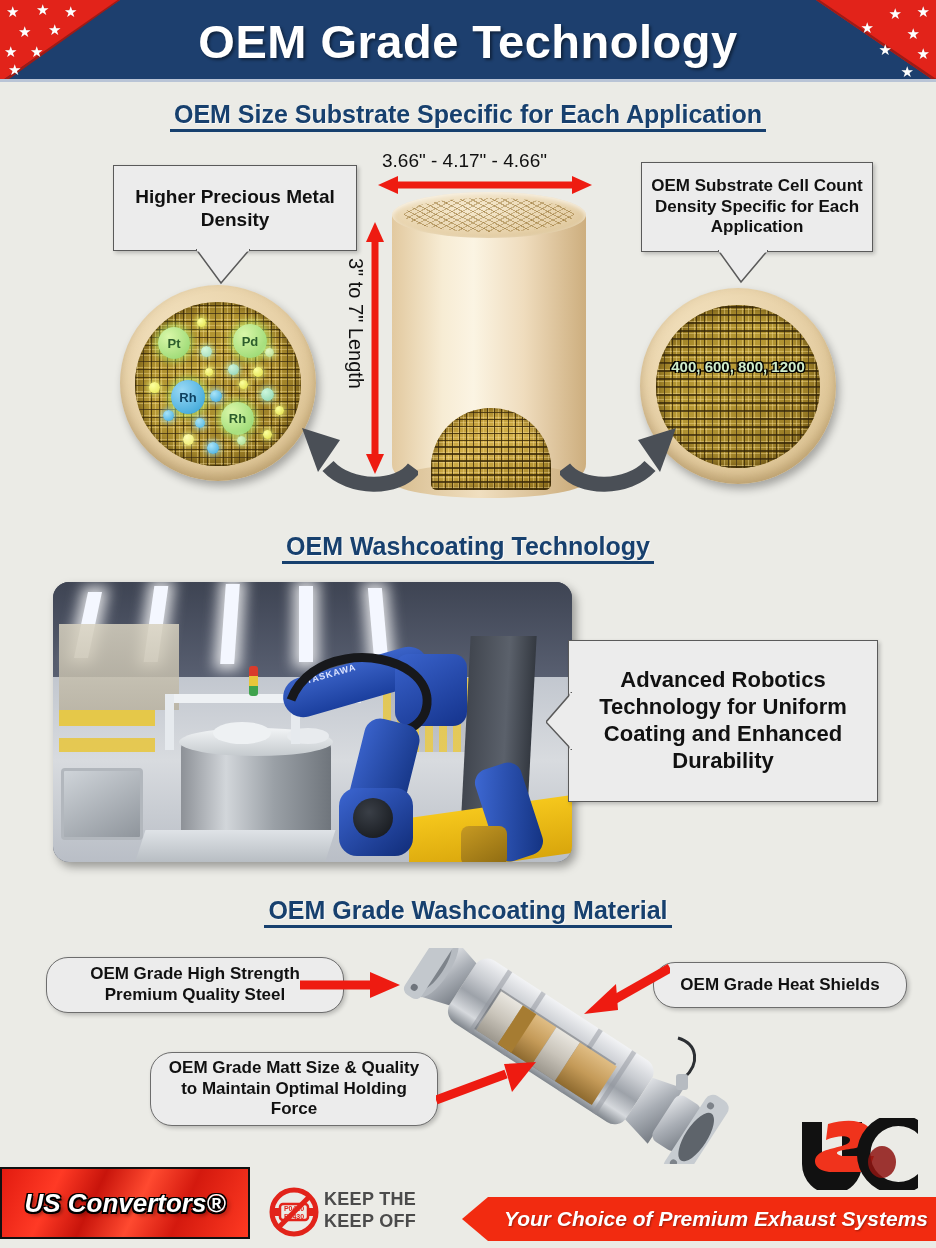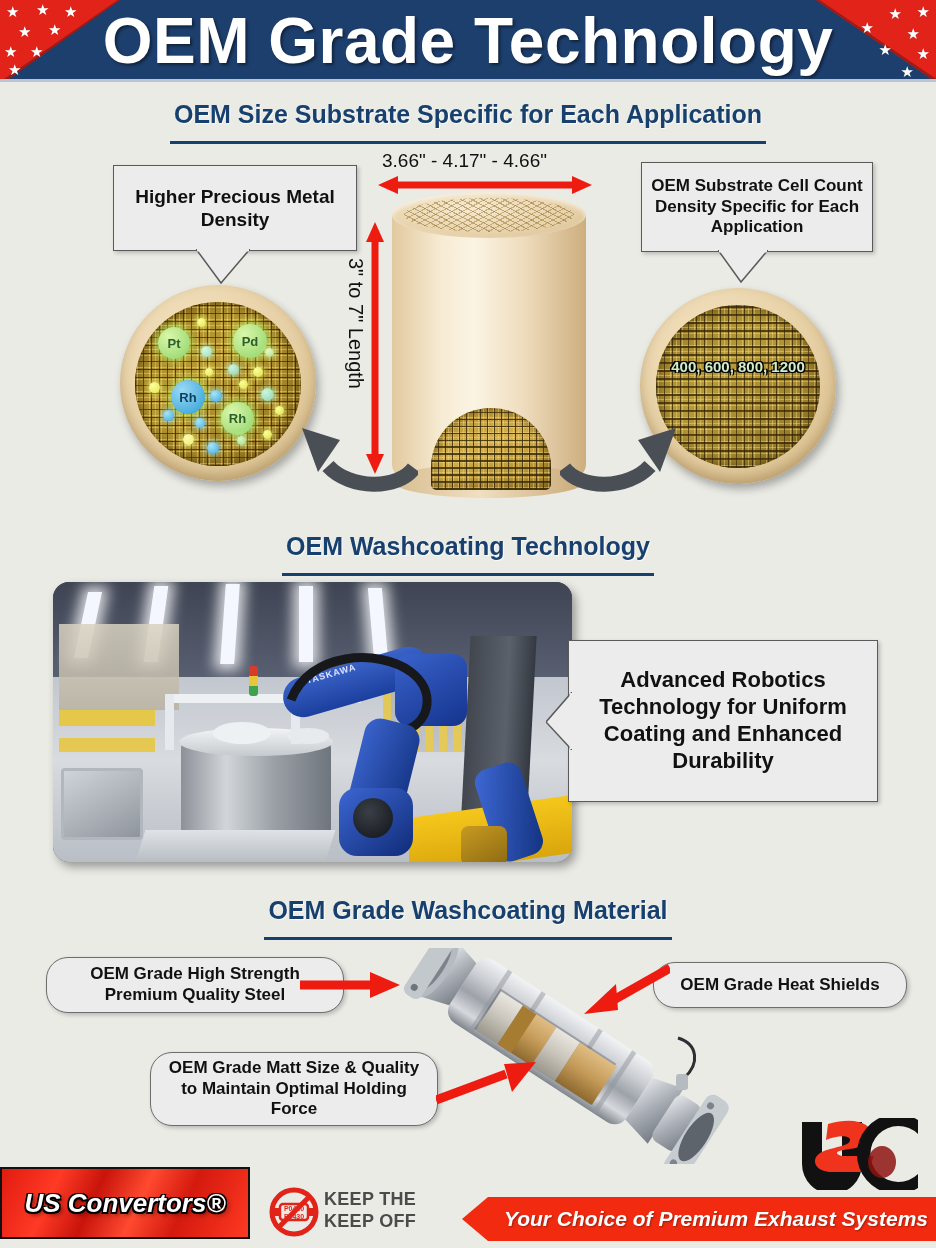--- a/index.html
+++ b/index.html
@@ -10,21 +10,21 @@
   }
 
   
   .header {
     position:absolute; left:0; top:0; width:936px; height:82px;
     background:#1d3f6e; overflow:hidden;
   }
   .header-title {
     position:absolute; left:0; top:0; width:936px; height:82px;
     display:flex; align-items:center; justify-content:center;
-    color:#ffffff; font-size:64px; font-weight:bold; letter-spacing:0.5px;
+    color:#ffffff; font-size:47px; font-weight:bold; letter-spacing:0.5px;
     text-shadow:2px 2px 3px rgba(0,0,0,.45);
     z-index:4;
   }
   .corner {
     position:absolute; top:0; width:120px; height:82px; overflow:hidden; z-index:2;
   }
   .corner.left  { left:0; }
   .corner.right { right:0; }
   .corner .flag {
     position:absolute; inset:0;
@@ -45,21 +45,21 @@
     position:absolute; left:0; top:79px; width:936px; height:3px;
     background:#b9c4d6; z-index:5;
   }
 
   
   .sec-title {
     position:absolute; width:100%; text-align:center;
     color:#17406e; font-size:25px; font-weight:bold;
     text-shadow:1px 1px 1px rgba(255,255,255,.8);
   }
-  .sec-title span { position:relative; display:inline-block; padding-bottom:12px; }
+  .sec-title span { position:relative; display:inline-block; padding-bottom:0; }
   .sec-title span::after {
     content:""; position:absolute; left:-4px; right:-4px; bottom:-3px;
     height:3px; background:#17406e;
   }
 
   
   .callout {
     position:absolute; background:#ececec; border:1.5px solid #5a5a5a;
     text-align:center; color:#111; font-weight:bold;
     display:flex; align-items:center; justify-content:center;

